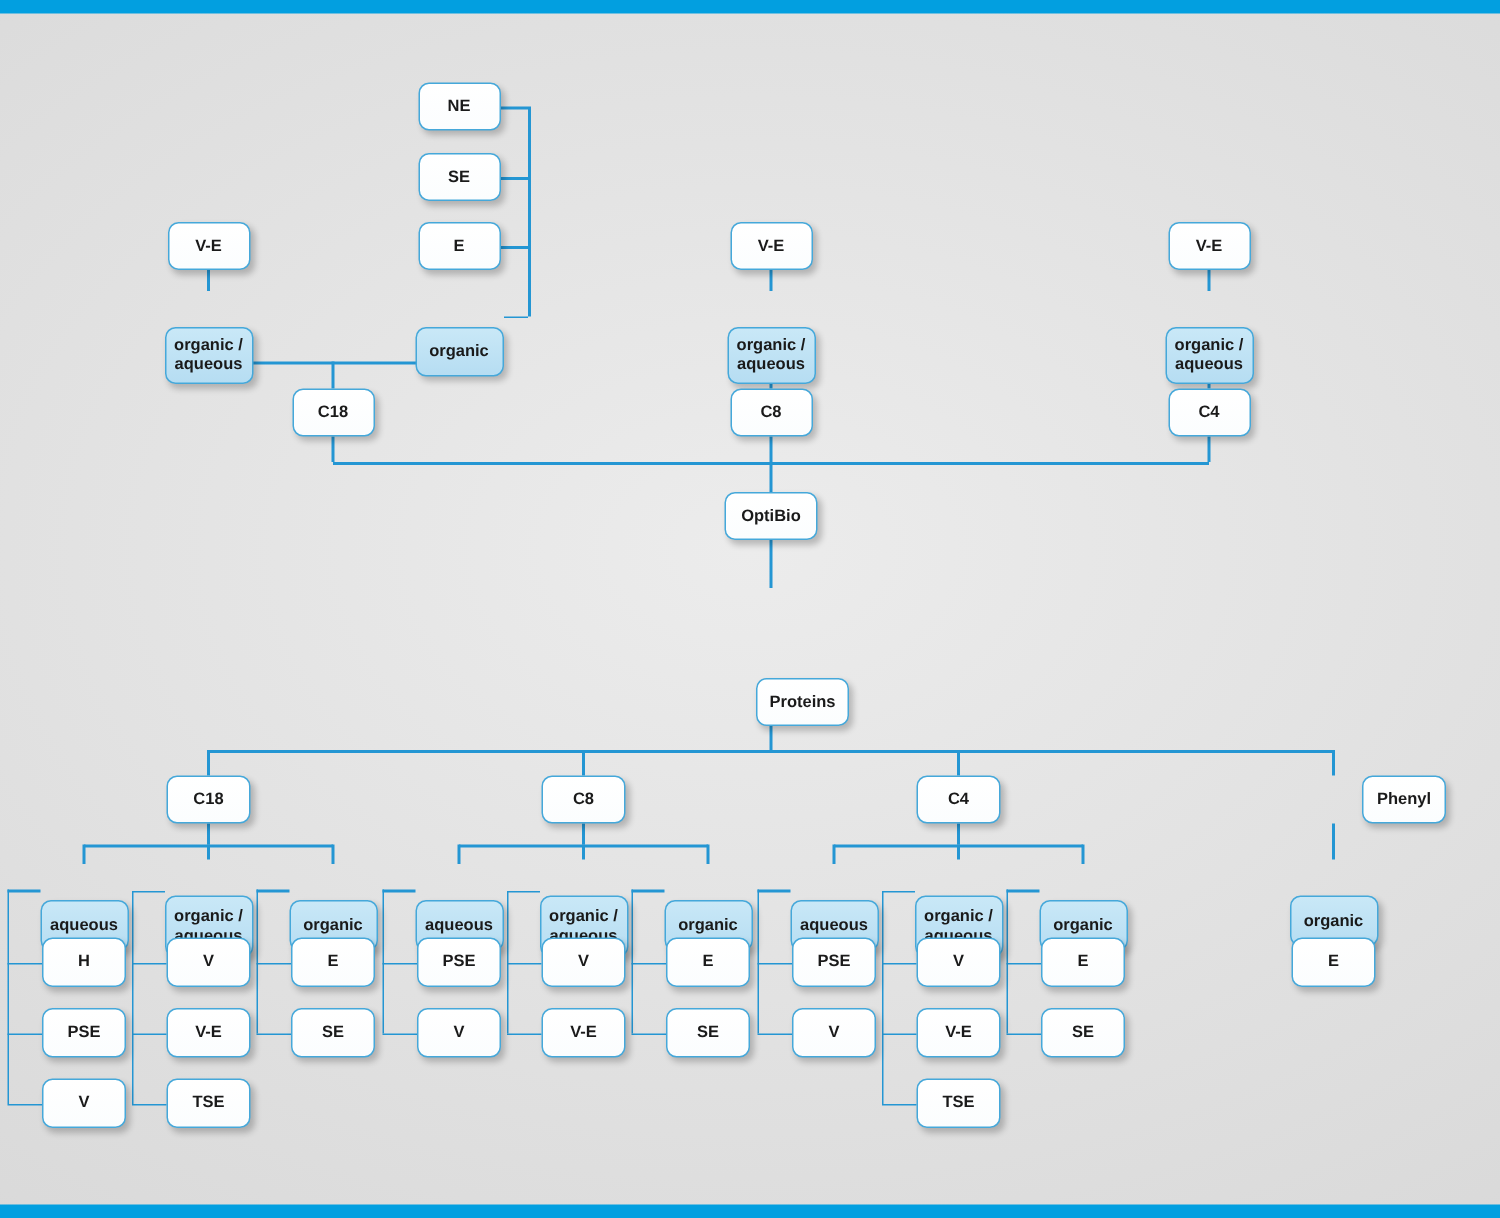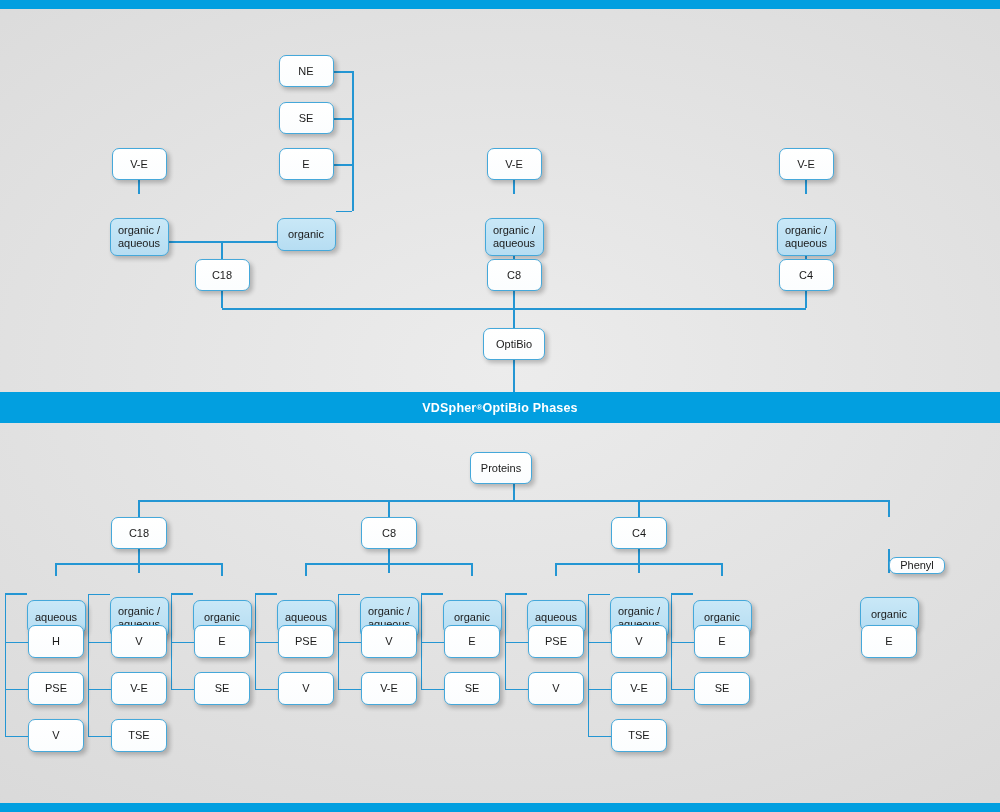--- a/index.html
+++ b/index.html
@@ -39,21 +39,21 @@
 
   
   .node{
     position:absolute;
     box-sizing:border-box;
     border:1.3px solid #45a8da;
     border-radius:7px;
     background:#ffffff;
     display:flex;align-items:center;justify-content:center;
     text-align:center;
-    font-size:11px;font-weight:normal;color:#1a1a1a;
+    font-size:11px;font-weight:bold;color:#1a1a1a;
     line-height:1.18;
     box-shadow:2.5px 3px 4px rgba(0,0,0,0.22);
     z-index:5;
     padding:0 3px;
   }
   .node.blue{
     background:#bfe3f5;
     background-image:linear-gradient(180deg,#c9e8f7 0%,#b6ddf2 100%);
     margin-top:24px;
   }
@@ -136,28 +136,23 @@
       <div class="ln lnh" style="left: 222px; top: 308px; width: 584px; background: rgb(36, 150, 211);"></div>
       <div class="ln lnv" style="left: 221.2px; top: 291px; height: 17px; background: rgb(36, 150, 211);"></div>
       <div class="ln lnv" style="left: 805.2px; top: 291px; height: 17px; background: rgb(36, 150, 211);"></div>
       <div class="ln lnv" style="left: 513.2px; top: 291px; height: 37px; background: rgb(36, 150, 211);"></div>
       <div class="node white" style="left: 483px; top: 328px; width: 62px; height: 32px;">
         <span>OptiBio</span>
       </div>
       <div class="ln lnv" style="left: 513.2px; top: 360px; height: 32px; background: rgb(36, 150, 211);"></div>
     </div>
 
-  <div class="banner">
-    <span>VDSpher</span>
-      <sup>®</sup>
-      <span> OptiBio Phases</span>
-  </div>
 
   <div id="layer-proteins">
-      <div class="node white" style="left: 470px; top: 452px; width: 62px; height: 32px;">
+      <div class="node white" style="left: 504px; top: 452px; width: 62px; height: 32px;">
         <span>Proteins</span>
       </div>
       <div class="ln lnv" style="left: 513.2px; top: 484px; height: 16px; background: rgb(36, 150, 211);"></div>
       <div class="ln lnh" style="left: 139px; top: 500px; width: 750px; background: rgb(36, 150, 211);"></div>
       <div class="ln lnv" style="left: 138.2px; top: 500px; height: 17px; background: rgb(36, 150, 211);"></div>
       <div class="node white" style="left: 111px; top: 517px; width: 56px; height: 32px;">
         <span>C18</span>
       </div>
       <div class="ln lnh" style="left: 56px; top: 563px; width: 166px; background: rgb(36, 150, 211);"></div>
       <div class="ln lnv" style="left: 138.2px; top: 549px; height: 14px; background: rgb(36, 150, 211);"></div>
@@ -314,21 +309,21 @@
       <div class="ln lnv" style="left: 670.5px; top: 593px; height: 95.5px; background: rgb(36, 150, 211);"></div>
       <div class="ln lnh" style="left: 670.5px; top: 641.5px; width: 23.5px; background: rgb(36, 150, 211);"></div>
       <div class="node white" style="left: 694px; top: 625px; width: 56px; height: 33px;">
         <span>E</span>
       </div>
       <div class="ln lnh" style="left: 670.5px; top: 688.5px; width: 23.5px; background: rgb(36, 150, 211);"></div>
       <div class="node white" style="left: 694px; top: 672px; width: 56px; height: 33px;">
         <span>SE</span>
       </div>
       <div class="ln lnv" style="left: 888.2px; top: 500px; height: 17px; background: rgb(36, 150, 211);"></div>
-      <div class="node white" style="left: 889px; top: 517px; width: 56px; height: 17px; margin-top: 40px;">
+      <div class="node white" style="left: 908px; top: 517px; width: 56px; height: 32px;">
         <span>Phenyl</span>
       </div>
       <div class="ln lnv" style="left: 888.2px; top: 549px; height: 24px; background: rgb(36, 150, 211);"></div>
       <div class="node blue" style="left: 859.5px; top: 573px; width: 59px; height: 34px;">
         <span>organic</span>
       </div>
       <div class="ln lnv" style="left: 888.2px; top: 607px; height: 18px; background: rgb(36, 150, 211);"></div>
       <div class="node white" style="left: 861px; top: 625px; width: 56px; height: 33px;">
         <span>E</span>
       </div>

